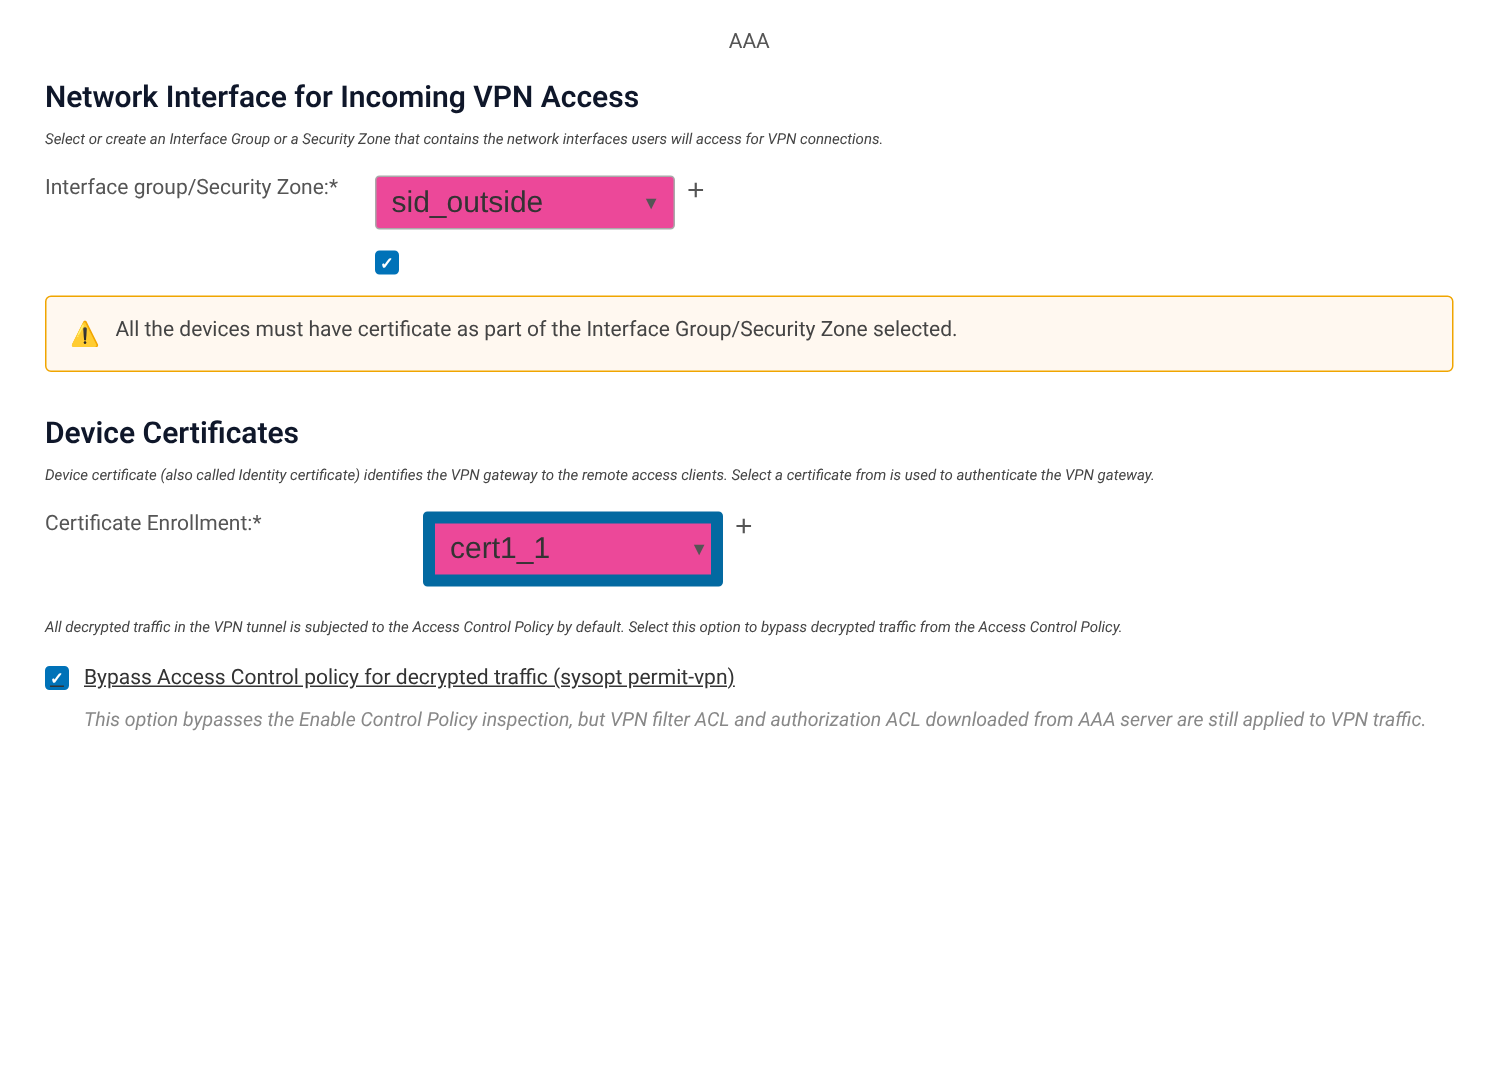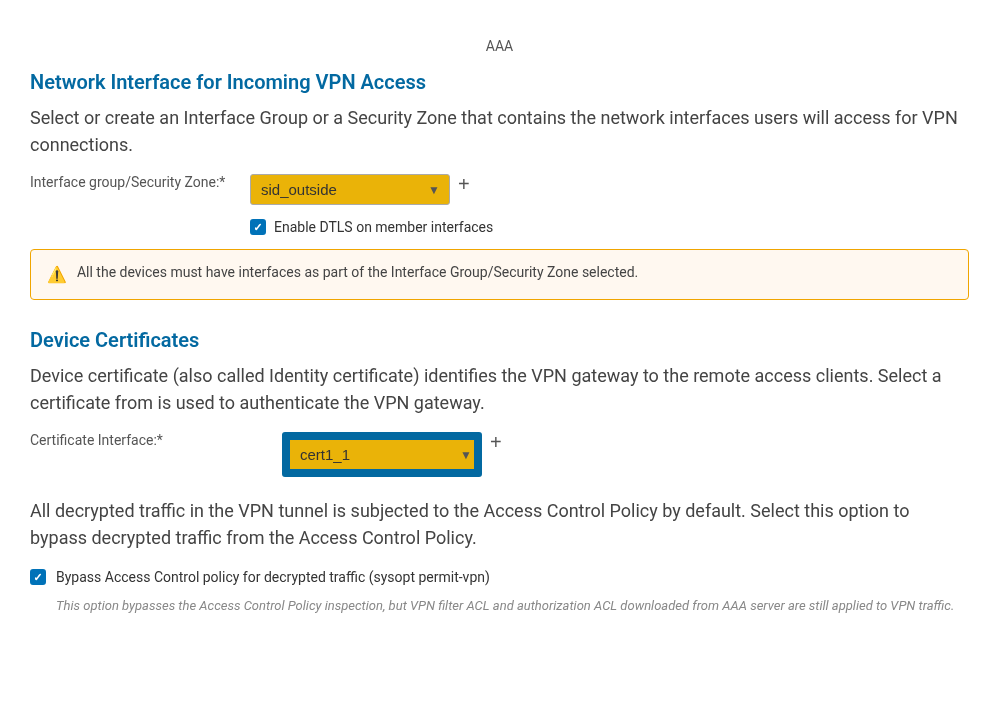--- a/index.html
+++ b/index.html
@@ -8,33 +8,33 @@
       font-size: 14px;
       color: #333;
       background: #fff;
       padding: 20px 30px;
     }
     .aaa-label {
       text-align: center;
       color: #555;
       font-size: 14px;
       margin-bottom: 16px;
-      margin-top: 18px;
     }
     .section-title {
       font-size: 20px;
       font-weight: 600;
-      color: #0369a1;
+      color: #0f172a;
       margin-bottom: 10px;
     }
     .section-desc {
-      font-size: 18px;
+      font-size: 10px;
       color: #444;
       line-height: 1.5;
       margin-bottom: 16px;
+      font-style: italic;
     }
     .field-row {
       display: flex;
       align-items: flex-start;
       margin-bottom: 14px;
     }
     .field-label {
       font-size: 14px;
       color: #555;
       min-width: 220px;
@@ -42,23 +42,23 @@
     .select-wrapper {
       position: relative;
       display: inline-block;
     }
     .select-control {
       appearance: none;
       -webkit-appearance: none;
       border: 1px solid #aaa;
       border-radius: 3px;
       padding: 6px 21px 6px 10px;
-      font-size: 15px;
-      color: #333;
-      background: #eab308;
+      font-size: 20px;
+      color: #333;
+      background: #ec4899;
       cursor: pointer;
       min-width: 200px;
     }
     .select-control.highlighted {
       border: 8px solid #0369a1;
       margin-left: 32px;
     }
     .select-arrow {
       position: absolute;
       right: 10px;
@@ -125,20 +125,21 @@
       margin-top: 1px;
     }
     .section-divider {
       margin-bottom: 20px;
     }
     .bypass-checkbox-row {
       display: flex;
       align-items: flex-start;
       gap: 10px;
       margin-bottom: 8px;
+      text-decoration: underline;
     }
     .bypass-label {
       font-size: 14px;
       color: #333;
       line-height: 1.5;
     }
     .bypass-note {
       font-size: 13px;
       color: #888;
       font-style: italic;
@@ -161,46 +162,45 @@
       <select class="select-control">
         <option>sid_outside</option>
       </select>
       <span class="select-arrow">▼</span>
     </div>
     <button class="add-btn">+</button>
   </div>
 
   <div class="checkbox-row">
     <div class="checkbox-custom checked"></div>
-    <label>Enable DTLS on member interfaces</label>
   </div>
 
   <div class="warning-box">
     <span class="warning-icon">⚠️</span>
-    <span>All the devices must have interfaces as part of the Interface Group/Security Zone selected.</span>
+    <span>All the devices must have certificate as part of the Interface Group/Security Zone selected.</span>
   </div>
 </div>
 
 <div class="section-divider">
   <h2 class="section-title">Device Certificates</h2>
   <p class="section-desc">Device certificate (also called Identity certificate) identifies the VPN gateway to the remote access clients. Select a certificate from is used to authenticate the VPN gateway.</p>
 
   <div class="field-row">
-    <span class="field-label">Certificate Interface:*</span>
+    <span class="field-label">Certificate Enrollment:*</span>
     <div class="select-wrapper">
       <select class="select-control highlighted">
         <option>cert1_1</option>
       </select>
       <span class="select-arrow">▼</span>
     </div>
     <button class="add-btn">+</button>
   </div>
 </div>
 
 <div class="section-divider">
   <p class="section-desc">All decrypted traffic in the VPN tunnel is subjected to the Access Control Policy by default. Select this option to bypass decrypted traffic from the Access Control Policy.</p>
 
   <div class="bypass-checkbox-row">
     <div class="checkbox-custom checked" style="margin-top:2px;"></div>
     <span class="bypass-label">Bypass Access Control policy for decrypted traffic (sysopt permit-vpn)</span>
   </div>
-  <p class="bypass-note">This option bypasses the Access Control Policy inspection, but VPN filter ACL and authorization ACL downloaded from AAA server are still applied to VPN traffic.</p>
+  <p class="bypass-note">This option bypasses the Enable Control Policy inspection, but VPN filter ACL and authorization ACL downloaded from AAA server are still applied to VPN traffic.</p>
 </div>
 
 </body></html>

